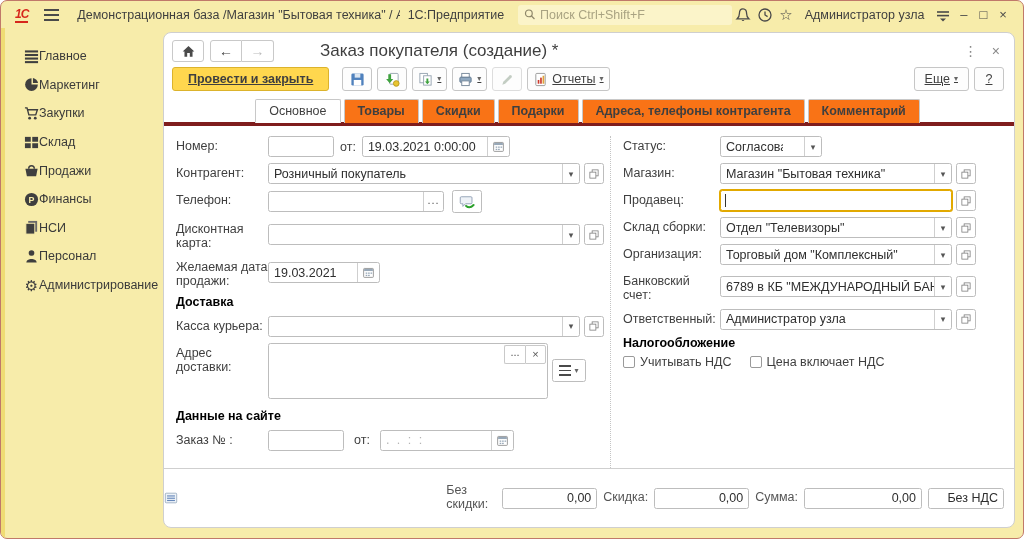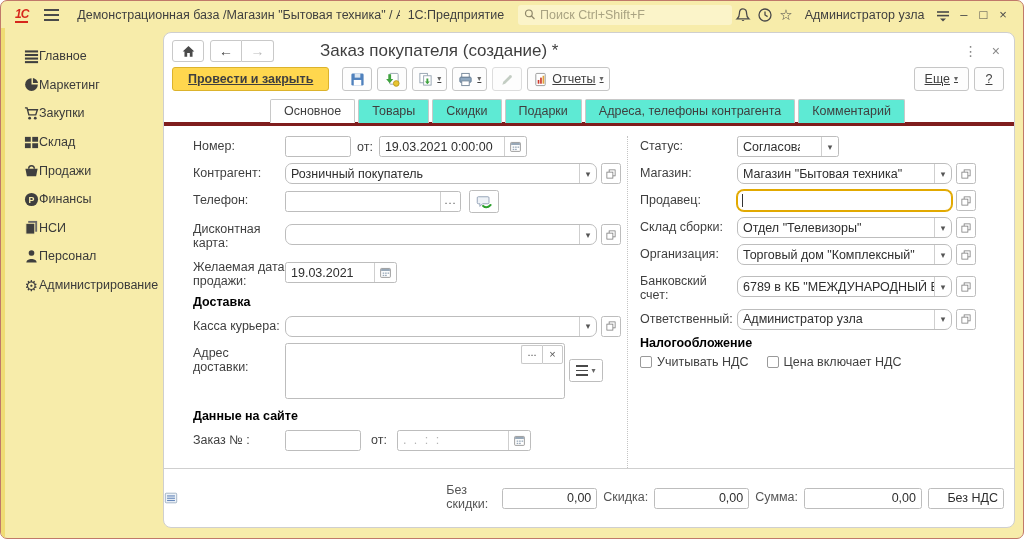--- a/index.html
+++ b/index.html
@@ -48,41 +48,41 @@
   .gicon{color:#8a8a8a;font-size:14px;cursor:pointer;}
   
   .toolbar{display:flex;align-items:center;gap:5px;padding:5px 10px 8px 8px;text-decoration:underline;}
   .btn-primary{height:24px;padding:0 15px;background:#ffd74e;border:1px solid #dcb32c;border-radius:3px;font-weight:bold;font-size:12.5px;color:#3f3f3f;cursor:pointer;margin-right:8px;}
   .tbtn{height:24px;min-width:30px;padding:0 5px;display:flex;align-items:center;justify-content:center;gap:4px;background:#fdfdfd;border:1px solid #c6c6c6;border-radius:3px;cursor:pointer;font-size:12.5px;color:#3f3f3f;}
   .tbtn.dis{border-color:#ddd;cursor:default;}
   .caret{font-size:8px;color:#666;line-height:8px;}
   .help-btn{width:26px;}
   
   .tabs{display:flex;padding:0 8px;border-bottom:4px solid #7f1d1d;justify-content:center;}
-  .tab{padding:4px 13px 4px;border:1px solid #c8c8c8;border-bottom:none;background:#5eead4;margin-right:3px;margin-bottom:-1px;border-radius:2px 2px 0 0;cursor:pointer;white-space:nowrap;color:#3f3f3f;}
+  .tab{padding:4px 13px 4px;border:1px solid #c8c8c8;border-bottom:none;background:#f97316;margin-right:3px;margin-bottom:-1px;border-radius:2px 2px 0 0;cursor:pointer;white-space:nowrap;color:#3f3f3f;font-weight:bold;}
   .tab.active{background:#fff;border-bottom:1px solid #fff;font-weight:normal;}
   
   .form-body{flex:1;display:flex;padding:10px 8px 0 12px;min-height:0;overflow:hidden;}
-  .col-left{width:428px;flex-shrink:0;margin-left:17px;}
+  .col-left{width:428px;flex-shrink:0;}
   .divider{border-left:1px dotted #c4c4c4;margin:0 6px 0 6px;}
   .col-right{flex:1;padding:0 30px 0 6px;min-width:0;}
   .frow{display:flex;align-items:center;margin-bottom:6px;min-height:21px;}
   .frow.top{align-items:center;}
   .flabel{width:92px;flex-shrink:0;color:#3f3f3f;line-height:1.15;padding-top:3px;align-self:flex-start;}
   .flabel-r{width:97px;}
   .inline-label{margin:0 6px;color:#3f3f3f;}
   .fld{display:flex;align-items:center;height:21px;border:1px solid #bdbdbd;border-radius:2.5px;background:#fff;overflow:hidden;}
   .fld .txt{padding:0 5px;flex:1;white-space:nowrap;overflow:hidden;color:#2e2e2e;}
   .fld .txt.num{text-align:right;}
   .fld .txt.mask{color:#b5b5b5;letter-spacing:2px;}
   .fld .sect{height:100%;display:flex;align-items:center;justify-content:center;border-left:1px solid #cfcfcf;flex-shrink:0;cursor:pointer;}
   .fld .dd{width:17px;font-size:9px;color:#555;}
   .fld .dots{width:20px;font-size:11px;color:#555;letter-spacing:1px;padding-bottom:4px;}
   .fld .calsec{width:22px;}
-  .fld.grow{flex:1;min-width:0;border-radius:7px;}
+  .fld.grow{flex:1;min-width:0;}
   .fld.focus{border:1px solid #e2a900;box-shadow:0 0 0 1px #e2a900;}
   .caret-bar{width:1px;height:13px;background:#333;margin-left:4px;}
   .sqbtn{width:20px;height:21px;margin-left:4px;display:flex;align-items:center;justify-content:center;border:1px solid #bdbdbd;border-radius:2.5px;background:#fff;cursor:pointer;flex-shrink:0;}
   .widebtn{width:34px;height:23px;gap:3px;}
   .chatbtn{width:30px;height:23px;margin-left:8px;}
   .menubars{display:inline-flex;flex-direction:column;gap:2.5px;}
   .menubars i{width:12px;height:1.8px;background:#4a4a4a;display:block;}
   .sect-head{color:#000000;margin:3px 0 7px;font-weight:bold;}
   .addr-box{position:relative;width:280px;height:56px;border:1px solid #bdbdbd;border-radius:2.5px;background:#fff;}
   .addr-btns{position:absolute;top:1px;right:1px;display:flex;}

